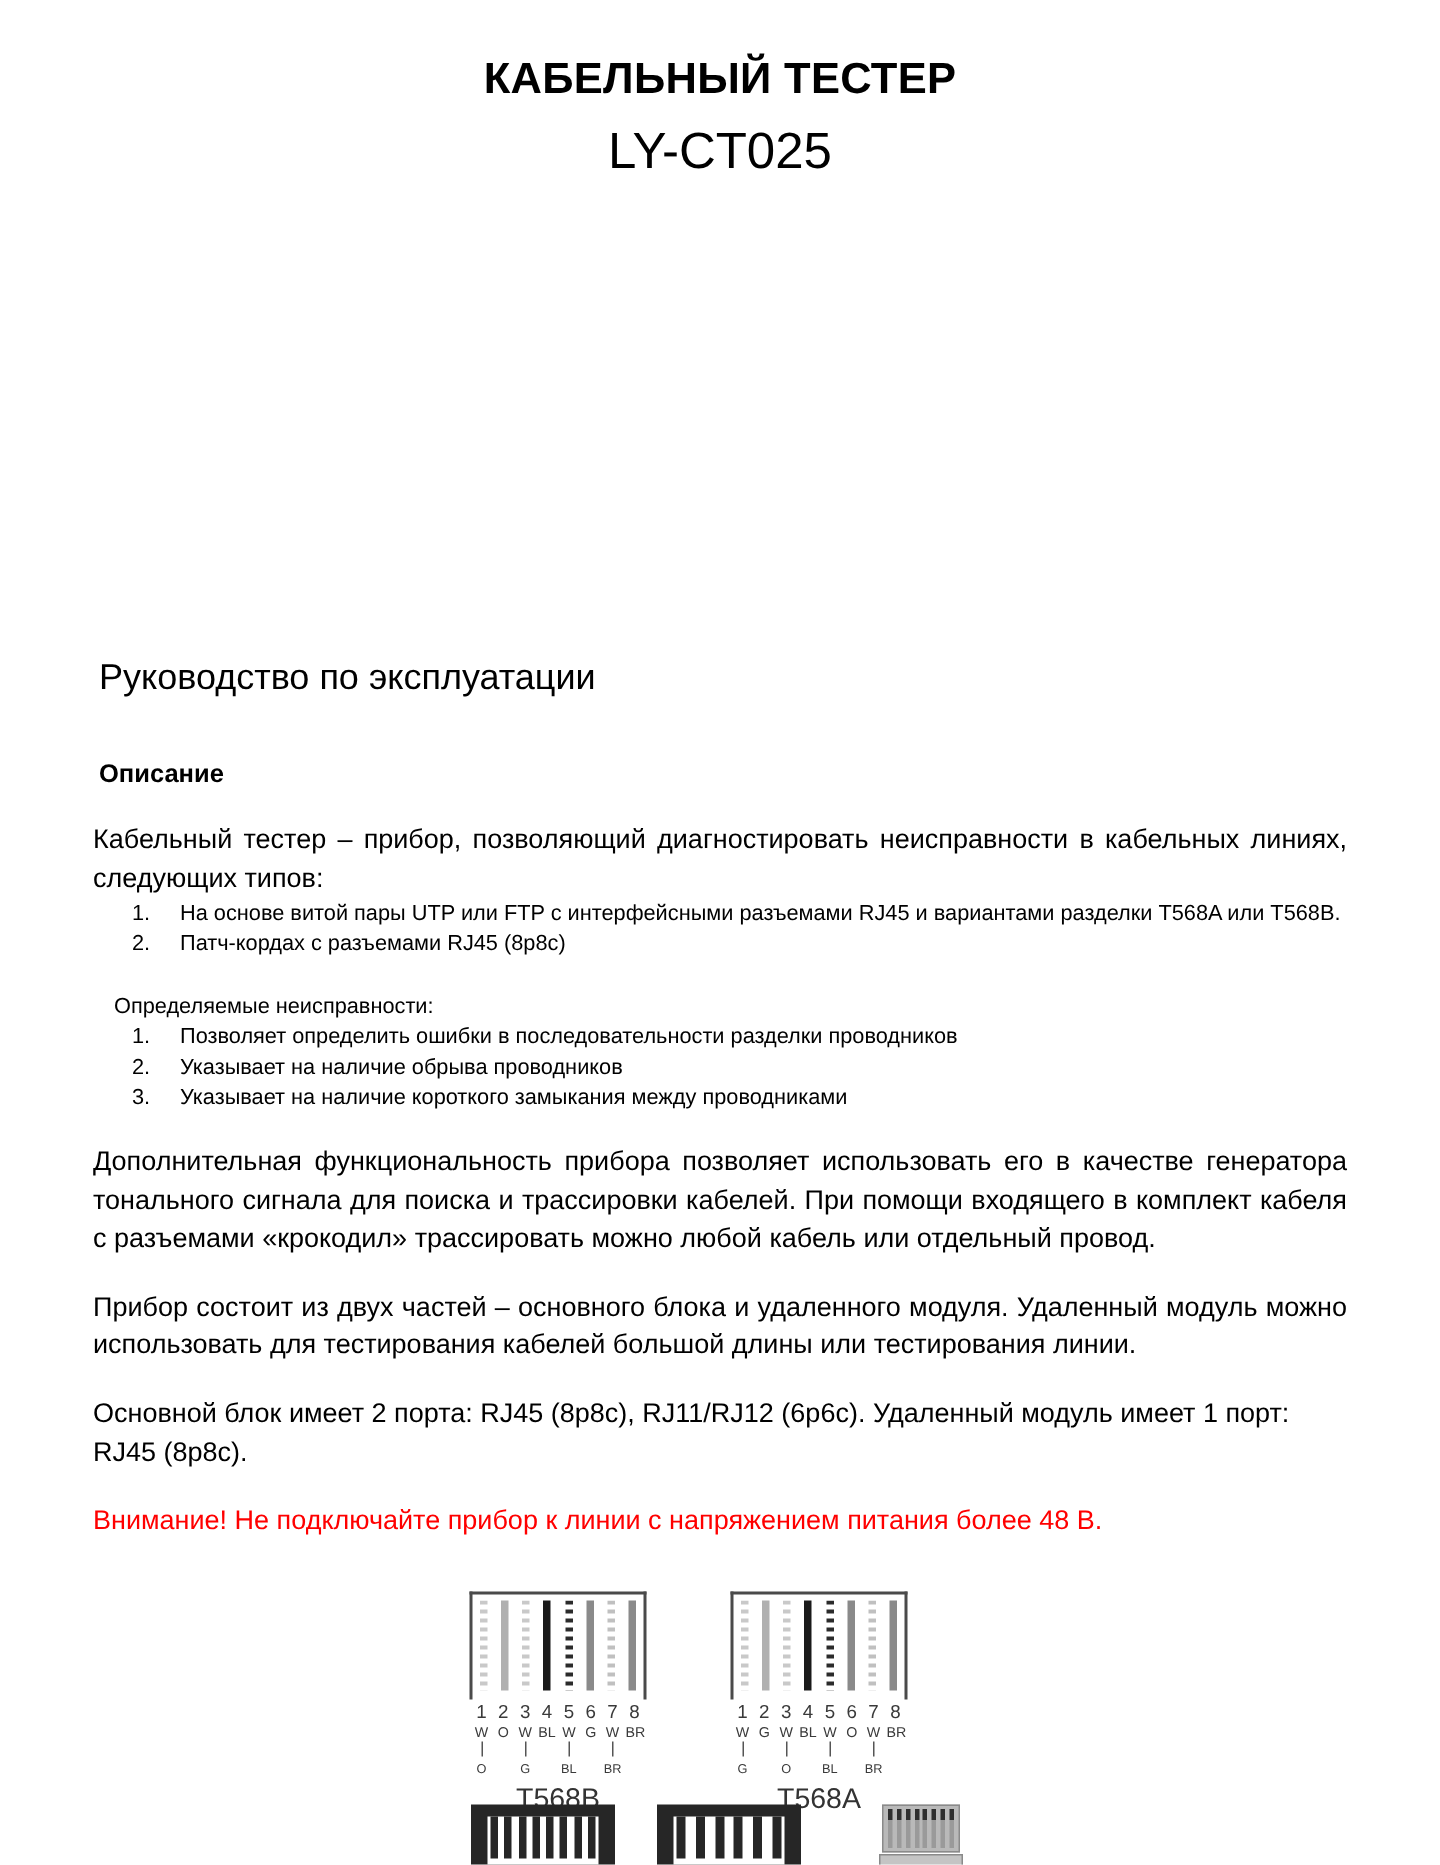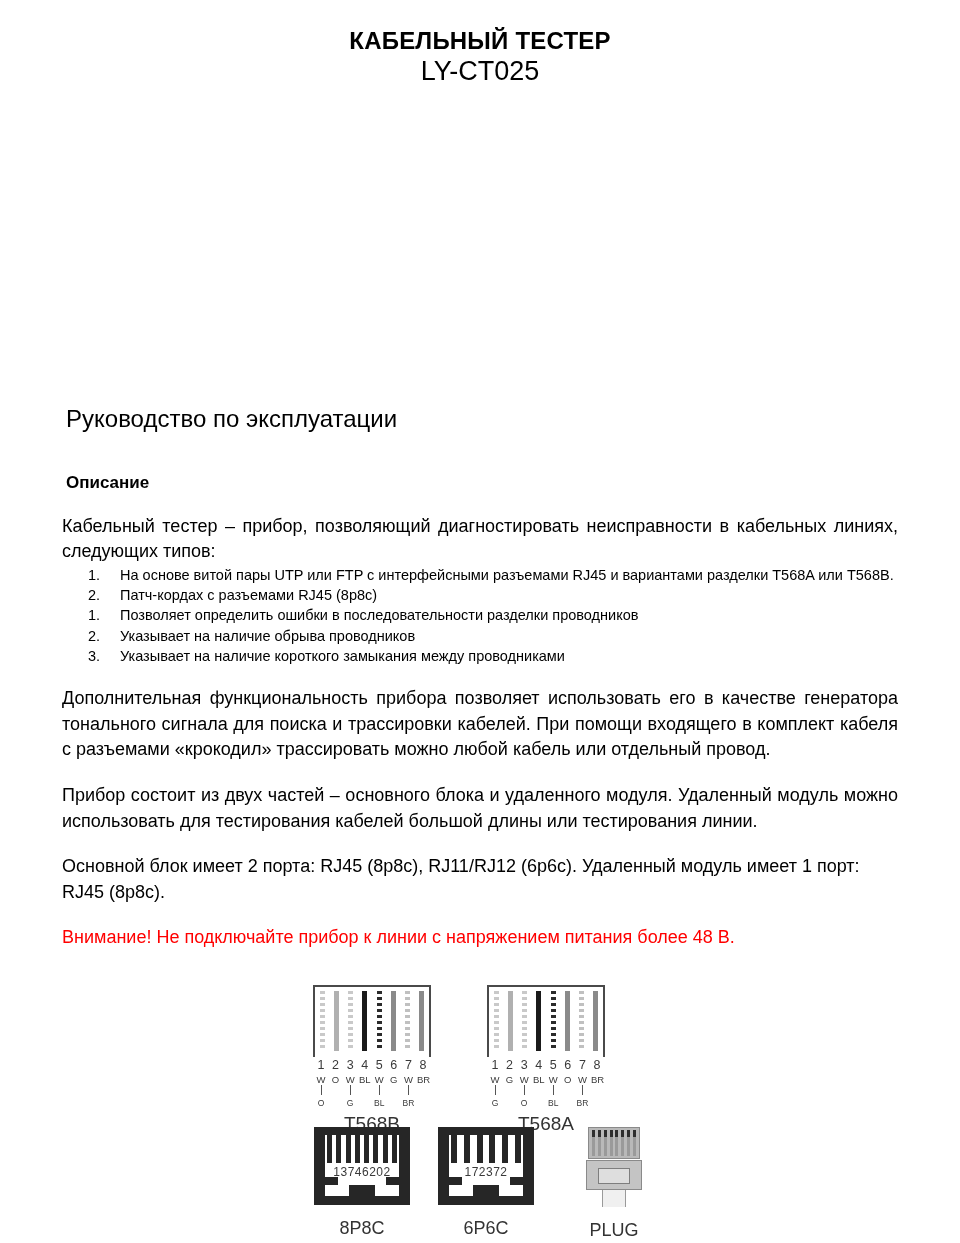--- a/index.html
+++ b/index.html
@@ -20,28 +20,28 @@
     position: relative;
     width: 960px;
     height: 1243px;
     box-sizing: border-box;
     padding: 0 62px;
   }
 
   
   .title-block { padding-top: 26px; text-align: center; }
   .doc-title {
-    font-size: 24px;
+    font-size: 29px;
     font-weight: bold;
     letter-spacing: 0.2px;
     line-height: 1.08;
-    margin: 2px;
+    margin: 12px;
   }
   .doc-model {
-    font-size: 27px;
+    font-size: 34px;
     font-weight: normal;
     line-height: 1.18;
     margin: 2px 0 0 0;
   }
 
   .subtitle {
     font-size: 24px;
     margin: 4px;
     padding-top: 313px;
   }
@@ -337,20 +337,21 @@
     <li>
       <span class="marker">1.</span>
       <span>На основе витой пары UTP или FTP с интерфейсными разъемами RJ45 и вариантами разделки T568A или T568B.</span>
     </li>
     <li>
       <span class="marker">2.</span>
       <span>Патч-кордах с разъемами RJ45 (8p8c)</span>
     </li>
   </ol>
 
+  <p class="list-caption">Определяемые неисправности:</p>
 
   <ol class="numlist">
     <li>
       <span class="marker">1.</span>
       <span>Позволяет определить ошибки в последовательности разделки проводников</span>
     </li>
     <li>
       <span class="marker">2.</span>
       <span>Указывает на наличие обрыва проводников</span>
     </li>

